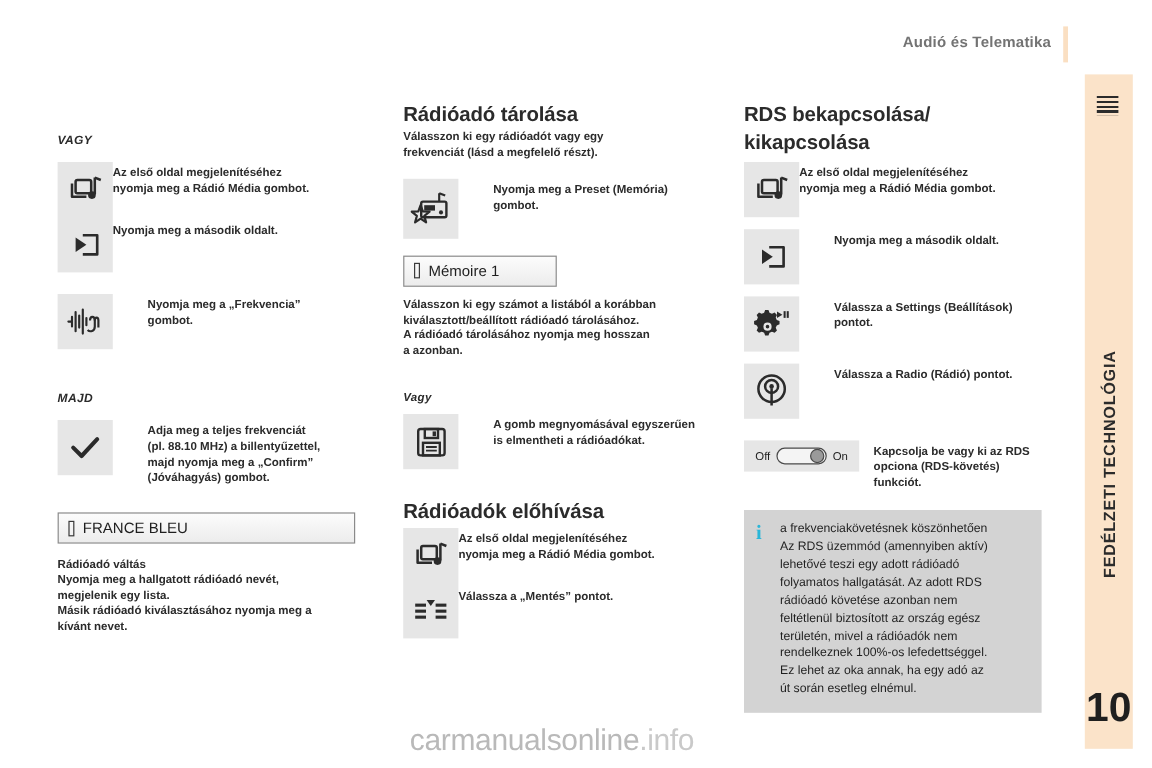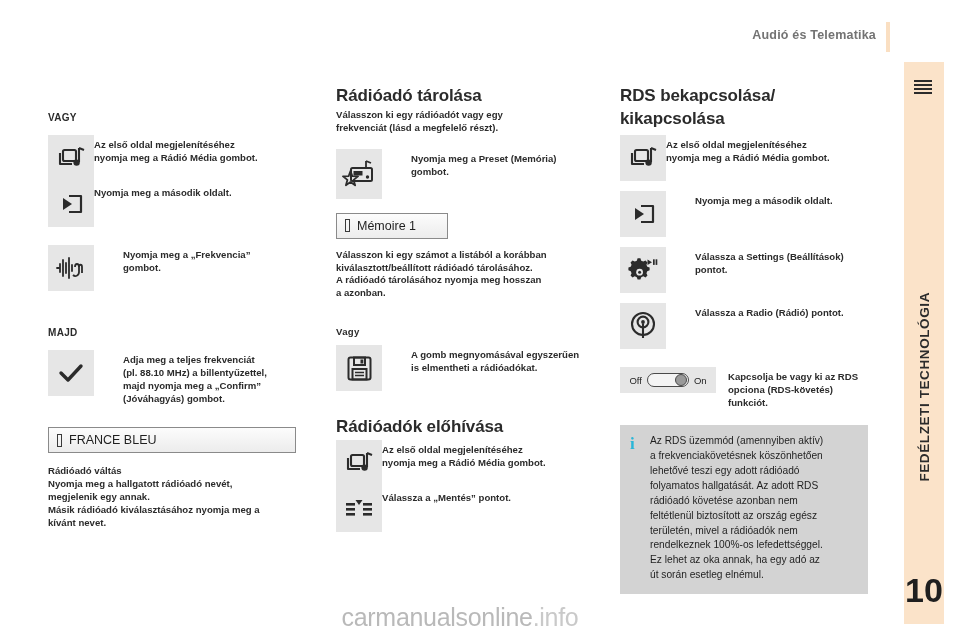--- a/index.html
+++ b/index.html
@@ -101,20 +101,21 @@
     font-weight: bold;
     color: #2b2b2b;
     line-height: 1.34;
   }
   .label-or {
     font-size: 10px;
     font-weight: bold;
     color: #2b2b2b;
     letter-spacing: .3px;
     margin-bottom: 12px;
+    font-style: italic;
   }
   .label-or.mini { font-size: 9.6px; margin-bottom: 8px; }
   .step {
     display: flex;
     align-items: flex-start;
     margin-bottom: 0px;
   }
   .tile {
     flex: 0 0 46px;
     width: 46px; height: 46px;
@@ -335,21 +336,21 @@
 
     <div class="screen-box">
       <span class="bar-glyph"></span>
       <span>FRANCE BLEU</span>
     </div>
 
     <div style="height:12px"></div>
 
     <p class="body">Rádióadó váltás</p>
     <p class="body">Nyomja meg a hallgatott rádióadó nevét,</p>
-    <p class="body">megjelenik egy annak.</p>
+    <p class="body">megjelenik egy lista.</p>
     <p class="body">Másik rádióadó kiválasztásához nyomja meg a</p>
     <p class="body">kívánt nevet.</p>
   </div>
 
   <div class="col col-2">
 
     <h2 class="section-title">Rádióadó tárolása</h2>
     <p class="body">Válasszon ki egy rádióadót vagy egy</p>
     <p class="body">frekvenciát (lásd a megfelelő részt).</p>
 
@@ -367,21 +368,21 @@
         </svg>
       </div>
       <div class="step-text">
         <p>Nyomja meg a Preset (Memória)</p>
         <p>gombot.</p>
       </div>
     </div>
 
     <div style="height:14px"></div>
 
-    <div class="screen-box" style="width:112px">
+    <div class="screen-box" style="width:128px">
       <span class="bar-glyph"></span>
       <span>Mémoire 1</span>
     </div>
 
     <div style="height:10px"></div>
 
     <p class="body">Válasszon ki egy számot a listából a korábban</p>
     <p class="body">kiválasztott/beállított rádióadó tárolásához.</p>
     <p class="body">A rádióadó tárolásához nyomja meg hosszan</p>
     <p class="body">a azonban.</p>
@@ -533,22 +534,22 @@
         <p>opciona (RDS-követés)</p>
         <p>funkciót.</p>
       </div>
     </div>
 
     <div style="height:16px"></div>
 
     <div class="note">
       <div class="note-icon">i</div>
       <div class="note-text">
+        <div>a frekvenciakövetésnek köszönhetően</div>
         <div>Az RDS üzemmód (amennyiben aktív)</div>
-        <div>a frekvenciakövetésnek köszönhetően</div>
         <div>lehetővé teszi egy adott rádióadó</div>
         <div>folyamatos hallgatását. Az adott RDS</div>
         <div>rádióadó követése azonban nem</div>
         <div>feltétlenül biztosított az ország egész</div>
         <div>területén, mivel a rádióadók nem</div>
         <div>rendelkeznek 100%-os lefedettséggel.</div>
         <div>Ez lehet az oka annak, ha egy adó az</div>
         <div>út során esetleg elnémul.</div>
       </div>
     </div>

